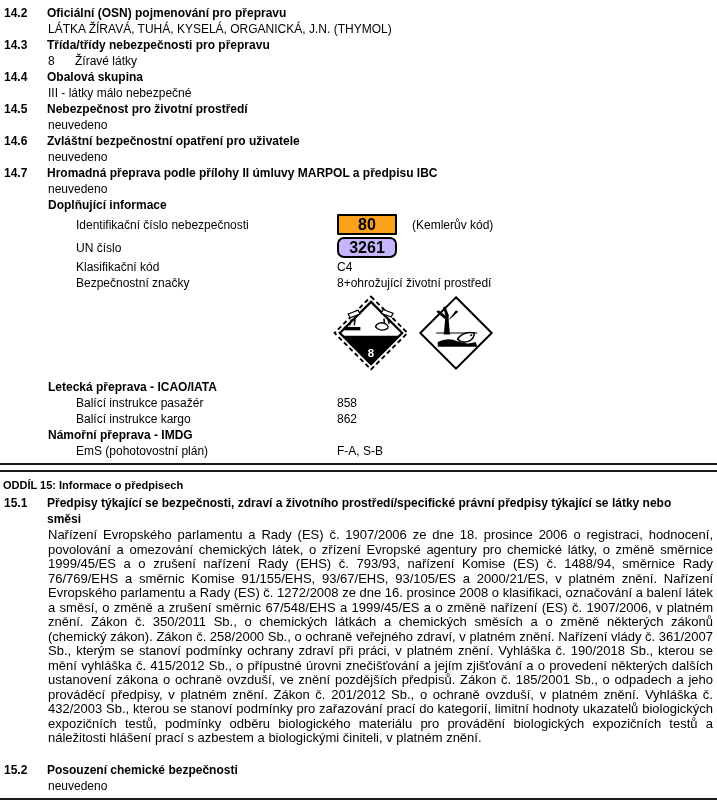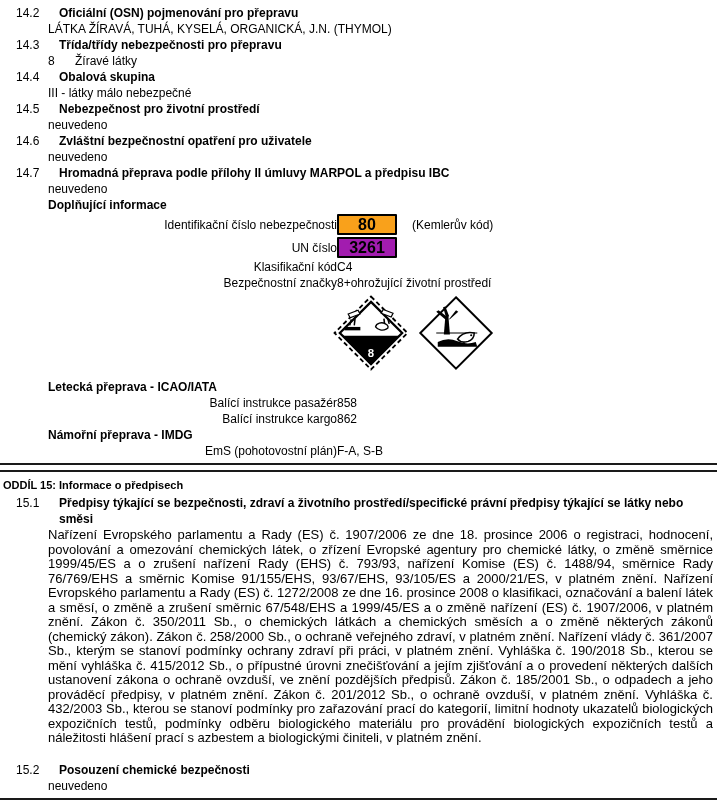--- a/index.html
+++ b/index.html
@@ -4,29 +4,29 @@
 <style>
   html,body{margin:0;padding:0;background:#ffffff;}
   body{
     width:717px;height:800px;overflow:hidden;
     font-family:"Liberation Sans","DejaVu Sans",sans-serif;
     font-size:12px;color:#000;
     -webkit-font-smoothing:antialiased;
   }
   .page{padding-top:5px;}
   .row{display:flex;line-height:16px;}
-  .num{flex:0 0 43px;padding-left:16px;font-weight:normal;}
-  .title{font-weight:bold;flex:1;padding-right:4px;}
+  .num{flex:0 0 43px;padding-left:4px;font-weight:bold;}
+  .title{font-weight:bold;flex:1;padding-right:20px;}
   .val{margin-left:48px;line-height:16px;}
   .bold{font-weight:bold;}
   .code-row{display:flex;}
   .code{width:27px;}
   .srow{display:flex;align-items:center;margin-left:76px;height:16px;}
   .srow.plate-row{height:23px;}
-  .slabel{width:261px;flex:0 0 261px;text-align:right;}
+  .slabel{width:261px;flex:0 0 261px;}
   .plate{
     width:56px;height:17px;flex:0 0 56px;
     border:2px solid #000;border-radius:1px;
     font-weight:bold;font-size:16px;text-align:center;line-height:17px;
   }
   .suffix{margin-left:15px;}
   .pictos{margin-left:333px;margin-top:4px;display:flex;gap:9px;height:76px;}
   .pictos svg{display:block;}
   .transport-block{margin-top:8px;}
   .rule-double{margin-top:4px;height:5px;border-top:2px solid #1a1a1a;border-bottom:2px solid #1a1a1a;}
@@ -83,21 +83,21 @@
 
   <div class="val bold">Doplňující informace</div>
 
   <div class="srow plate-row">
     <span class="slabel">Identifikační číslo nebezpečnosti</span>
     <span class="plate" style="background-color: rgb(249, 161, 27);">80</span>
     <span class="suffix">(Kemlerův kód)</span>
   </div>
   <div class="srow plate-row">
     <span class="slabel">UN číslo</span>
-    <span class="plate" style="background-color: #a21caf;">3261</span>
+    <span class="plate" style="background-color: #c4b5fd; border-radius: 7px;">3261</span>
   </div>
   <div class="srow">
     <span class="slabel">Klasifikační kód</span>
     <span>C4</span>
   </div>
   <div class="srow">
     <span class="slabel">Bezpečnostní značky</span>
     <span>8+ohrožující životní prostředí</span>
   </div>
 

